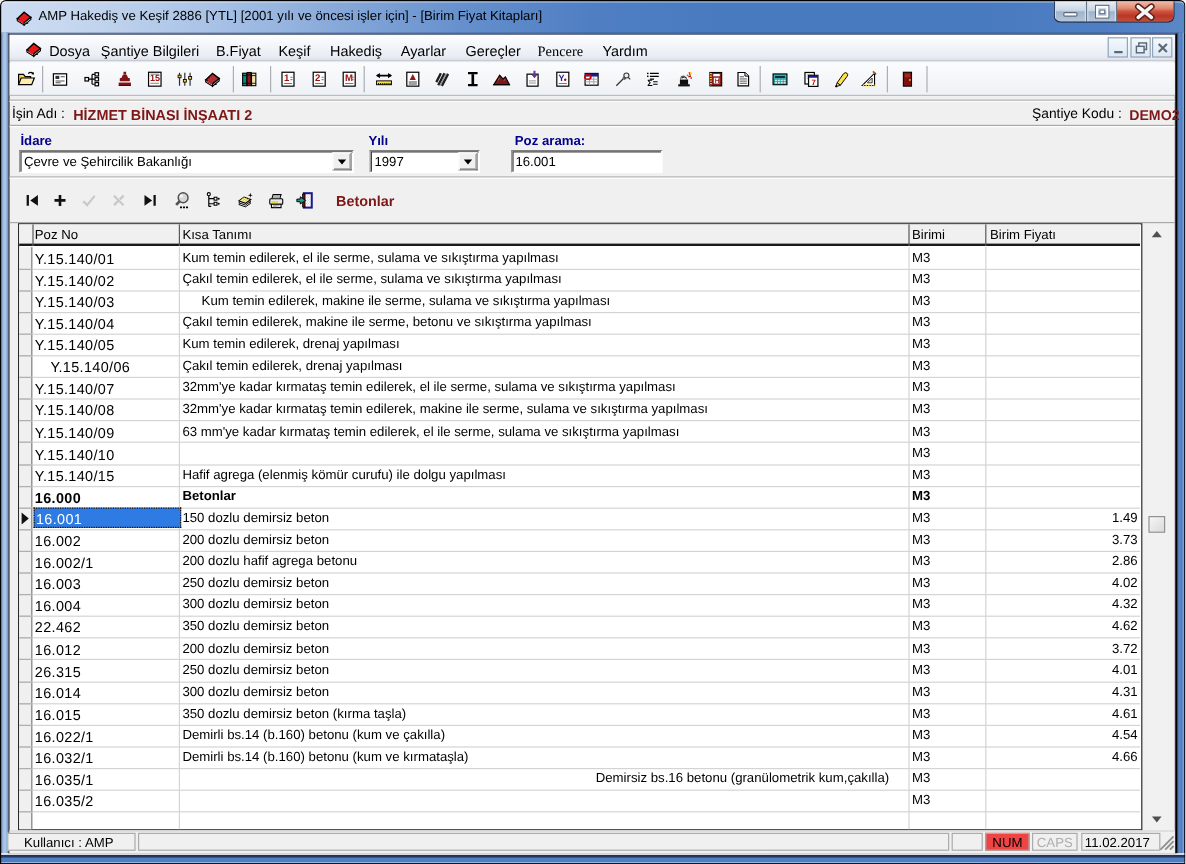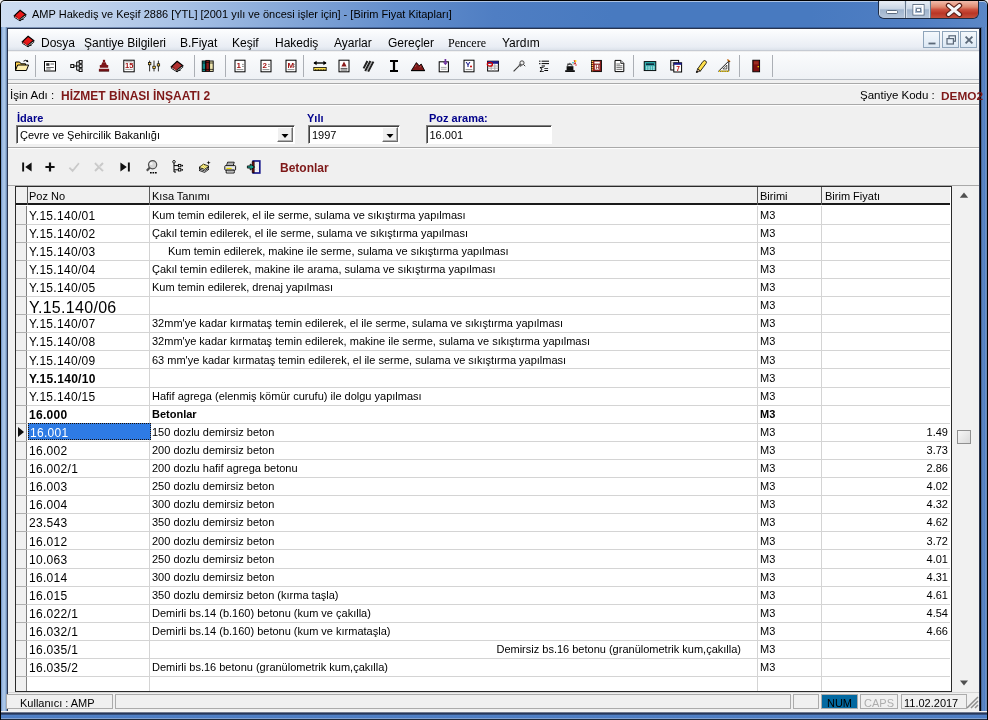--- a/index.html
+++ b/index.html
@@ -365,49 +365,50 @@
 <div class="cell" style="left:152px;top:226.8px;width:600px;">Çakıl temin edilerek, el ile serme, sulama ve sıkıştırma yapılması</div>
 <div class="cell" style="left:760px;top:226.8px;width:55px;">M3</div>
 <div class="abs" style="left:16px;top:259.8px;width:934px;height:1px;background:#D4D4D4;"></div>
 <div class="abs" style="left:16px;top:259.8px;width:10.5px;height:1px;background:#B0B0B0;"></div>
 <div class="cell" style="left:29px;top:244.9px;width:128px;font-size:12px;letter-spacing:0.3px;">Y.15.140/03</div>
 <div class="cell" style="left:152px;top:244.9px;width:600px;margin-left:16px;">Kum temin edilerek, makine ile serme, sulama ve sıkıştırma yapılması</div>
 <div class="cell" style="left:760px;top:244.9px;width:55px;">M3</div>
 <div class="abs" style="left:16px;top:277.9px;width:934px;height:1px;background:#D4D4D4;"></div>
 <div class="abs" style="left:16px;top:277.9px;width:10.5px;height:1px;background:#B0B0B0;"></div>
 <div class="cell" style="left:29px;top:263.0px;width:128px;font-size:12px;letter-spacing:0.3px;">Y.15.140/04</div>
-<div class="cell" style="left:152px;top:263.0px;width:600px;">Çakıl temin edilerek, makine ile arama, sulama ve sıkıştırma yapılması</div>
+<div class="cell" style="left:152px;top:263.0px;width:600px;">Çakıl temin edilerek, makine ile serme, betonu ve sıkıştırma yapılması</div>
 <div class="cell" style="left:760px;top:263.0px;width:55px;">M3</div>
 <div class="abs" style="left:16px;top:296.0px;width:934px;height:1px;background:#D4D4D4;"></div>
 <div class="abs" style="left:16px;top:296.0px;width:10.5px;height:1px;background:#B0B0B0;"></div>
 <div class="cell" style="left:29px;top:281.1px;width:128px;font-size:12px;letter-spacing:0.3px;">Y.15.140/05</div>
 <div class="cell" style="left:152px;top:281.1px;width:600px;">Kum temin edilerek, drenaj yapılması</div>
 <div class="cell" style="left:760px;top:281.1px;width:55px;">M3</div>
 <div class="abs" style="left:16px;top:314.1px;width:934px;height:1px;background:#D4D4D4;"></div>
 <div class="abs" style="left:16px;top:314.1px;width:10.5px;height:1px;background:#B0B0B0;"></div>
-<div class="cell" style="left:29px;top:299.2px;width:128px;font-size:16px;letter-spacing:0.3px;">Y.15.140/06</div>
+<div class="cell" style="left:42px;top:299.2px;width:128px;font-size:12px;letter-spacing:0.3px;">Y.15.140/06</div>
+<div class="cell" style="left:152px;top:299.2px;width:600px;">Çakıl temin edilerek, drenaj yapılması</div>
 <div class="cell" style="left:760px;top:299.2px;width:55px;">M3</div>
 <div class="abs" style="left:16px;top:332.2px;width:934px;height:1px;background:#D4D4D4;"></div>
 <div class="abs" style="left:16px;top:332.2px;width:10.5px;height:1px;background:#B0B0B0;"></div>
 <div class="cell" style="left:29px;top:317.3px;width:128px;font-size:12px;letter-spacing:0.3px;">Y.15.140/07</div>
 <div class="cell" style="left:152px;top:317.3px;width:600px;">32mm'ye kadar kırmataş temin edilerek, el ile serme, sulama ve sıkıştırma yapılması</div>
 <div class="cell" style="left:760px;top:317.3px;width:55px;">M3</div>
 <div class="abs" style="left:16px;top:350.3px;width:934px;height:1px;background:#D4D4D4;"></div>
 <div class="abs" style="left:16px;top:350.3px;width:10.5px;height:1px;background:#B0B0B0;"></div>
 <div class="cell" style="left:29px;top:335.4px;width:128px;font-size:12px;letter-spacing:0.3px;">Y.15.140/08</div>
 <div class="cell" style="left:152px;top:335.4px;width:600px;">32mm'ye kadar kırmataş temin edilerek, makine ile serme, sulama ve sıkıştırma yapılması</div>
 <div class="cell" style="left:760px;top:335.4px;width:55px;">M3</div>
 <div class="abs" style="left:16px;top:368.4px;width:934px;height:1px;background:#D4D4D4;"></div>
 <div class="abs" style="left:16px;top:368.4px;width:10.5px;height:1px;background:#B0B0B0;"></div>
 <div class="cell" style="left:29px;top:353.5px;width:128px;font-size:12px;letter-spacing:0.3px;">Y.15.140/09</div>
 <div class="cell" style="left:152px;top:353.5px;width:600px;">63 mm'ye kadar kırmataş temin edilerek, el ile serme, sulama ve sıkıştırma yapılması</div>
 <div class="cell" style="left:760px;top:353.5px;width:55px;">M3</div>
 <div class="abs" style="left:16px;top:386.5px;width:934px;height:1px;background:#D4D4D4;"></div>
 <div class="abs" style="left:16px;top:386.5px;width:10.5px;height:1px;background:#B0B0B0;"></div>
-<div class="cell" style="left:29px;top:371.6px;width:128px;font-size:12px;letter-spacing:0.3px;font-weight:bold;">Y.15.140/10</div>
+<div class="cell" style="left:29px;top:371.6px;width:128px;font-size:12px;letter-spacing:0.3px;">Y.15.140/10</div>
 <div class="cell" style="left:760px;top:371.6px;width:55px;">M3</div>
 <div class="abs" style="left:16px;top:404.6px;width:934px;height:1px;background:#D4D4D4;"></div>
 <div class="abs" style="left:16px;top:404.6px;width:10.5px;height:1px;background:#B0B0B0;"></div>
 <div class="cell" style="left:29px;top:389.7px;width:128px;font-size:12px;letter-spacing:0.3px;">Y.15.140/15</div>
 <div class="cell" style="left:152px;top:389.7px;width:600px;">Hafif agrega (elenmiş kömür curufu) ile dolgu yapılması</div>
 <div class="cell" style="left:760px;top:389.7px;width:55px;">M3</div>
 <div class="abs" style="left:16px;top:422.7px;width:934px;height:1px;background:#D4D4D4;"></div>
 <div class="abs" style="left:16px;top:422.7px;width:10.5px;height:1px;background:#B0B0B0;"></div>
 <div class="cell" style="left:29px;top:407.8px;width:128px;font-size:12px;letter-spacing:0.3px;font-weight:bold;">16.000</div>
 <div class="cell" style="left:152px;top:407.8px;width:600px;font-weight:bold;">Betonlar</div>
@@ -439,33 +440,33 @@
 <div class="cell" style="left:760px;top:480.2px;width:55px;">M3</div>
 <div class="cell" style="left:826px;top:480.2px;width:122px;text-align:right;">4.02</div>
 <div class="abs" style="left:16px;top:513.2px;width:934px;height:1px;background:#D4D4D4;"></div>
 <div class="abs" style="left:16px;top:513.2px;width:10.5px;height:1px;background:#B0B0B0;"></div>
 <div class="cell" style="left:29px;top:498.3px;width:128px;font-size:12px;letter-spacing:0.3px;">16.004</div>
 <div class="cell" style="left:152px;top:498.3px;width:600px;">300 dozlu demirsiz beton</div>
 <div class="cell" style="left:760px;top:498.3px;width:55px;">M3</div>
 <div class="cell" style="left:826px;top:498.3px;width:122px;text-align:right;">4.32</div>
 <div class="abs" style="left:16px;top:531.3px;width:934px;height:1px;background:#D4D4D4;"></div>
 <div class="abs" style="left:16px;top:531.3px;width:10.5px;height:1px;background:#B0B0B0;"></div>
-<div class="cell" style="left:29px;top:516.4px;width:128px;font-size:12px;letter-spacing:0.3px;">23.543</div>
+<div class="cell" style="left:29px;top:516.4px;width:128px;font-size:12px;letter-spacing:0.3px;">22.462</div>
 <div class="cell" style="left:152px;top:516.4px;width:600px;">350 dozlu demirsiz beton</div>
 <div class="cell" style="left:760px;top:516.4px;width:55px;">M3</div>
 <div class="cell" style="left:826px;top:516.4px;width:122px;text-align:right;">4.62</div>
 <div class="abs" style="left:16px;top:549.4px;width:934px;height:1px;background:#D4D4D4;"></div>
 <div class="abs" style="left:16px;top:549.4px;width:10.5px;height:1px;background:#B0B0B0;"></div>
 <div class="cell" style="left:29px;top:534.5px;width:128px;font-size:12px;letter-spacing:0.3px;">16.012</div>
 <div class="cell" style="left:152px;top:534.5px;width:600px;">200 dozlu demirsiz beton</div>
 <div class="cell" style="left:760px;top:534.5px;width:55px;">M3</div>
 <div class="cell" style="left:826px;top:534.5px;width:122px;text-align:right;">3.72</div>
 <div class="abs" style="left:16px;top:567.5px;width:934px;height:1px;background:#D4D4D4;"></div>
 <div class="abs" style="left:16px;top:567.5px;width:10.5px;height:1px;background:#B0B0B0;"></div>
-<div class="cell" style="left:29px;top:552.6px;width:128px;font-size:12px;letter-spacing:0.3px;">10.063</div>
+<div class="cell" style="left:29px;top:552.6px;width:128px;font-size:12px;letter-spacing:0.3px;">26.315</div>
 <div class="cell" style="left:152px;top:552.6px;width:600px;">250 dozlu demirsiz beton</div>
 <div class="cell" style="left:760px;top:552.6px;width:55px;">M3</div>
 <div class="cell" style="left:826px;top:552.6px;width:122px;text-align:right;">4.01</div>
 <div class="abs" style="left:16px;top:585.6px;width:934px;height:1px;background:#D4D4D4;"></div>
 <div class="abs" style="left:16px;top:585.6px;width:10.5px;height:1px;background:#B0B0B0;"></div>
 <div class="cell" style="left:29px;top:570.7px;width:128px;font-size:12px;letter-spacing:0.3px;">16.014</div>
 <div class="cell" style="left:152px;top:570.7px;width:600px;">300 dozlu demirsiz beton</div>
 <div class="cell" style="left:760px;top:570.7px;width:55px;">M3</div>
 <div class="cell" style="left:826px;top:570.7px;width:122px;text-align:right;">4.31</div>
 <div class="abs" style="left:16px;top:603.7px;width:934px;height:1px;background:#D4D4D4;"></div>
@@ -487,37 +488,36 @@
 <div class="cell" style="left:760px;top:625.0px;width:55px;">M3</div>
 <div class="cell" style="left:826px;top:625.0px;width:122px;text-align:right;">4.66</div>
 <div class="abs" style="left:16px;top:658.0px;width:934px;height:1px;background:#D4D4D4;"></div>
 <div class="abs" style="left:16px;top:658.0px;width:10.5px;height:1px;background:#B0B0B0;"></div>
 <div class="cell" style="left:29px;top:643.1px;width:128px;font-size:12px;letter-spacing:0.3px;">16.035/1</div>
 <div class="cell" style="left:141px;top:643.1px;width:600px;text-align:right;">Demirsiz bs.16 betonu (granülometrik kum,çakılla)</div>
 <div class="cell" style="left:760px;top:643.1px;width:55px;">M3</div>
 <div class="abs" style="left:16px;top:676.1px;width:934px;height:1px;background:#D4D4D4;"></div>
 <div class="abs" style="left:16px;top:676.1px;width:10.5px;height:1px;background:#B0B0B0;"></div>
 <div class="cell" style="left:29px;top:661.2px;width:128px;font-size:12px;letter-spacing:0.3px;">16.035/2</div>
-<div class="cell" style="left:152px;top:661.2px;width:600px;">Demirli bs.16 betonu (granülometrik kum,çakılla)</div>
 <div class="cell" style="left:760px;top:661.2px;width:55px;">M3</div>
 <div class="abs" style="left:955px;top:187px;width:18px;height:504px;background:#F1F1F1;"></div>
 <div class="abs" style="left:955px;top:187px;width:18px;height:17px;background:#F1F1F1;"><svg style="" width="18" height="17" viewBox="0 0 18 17">
         <path d="M9 5.5 l4.2 5.2 h-8.4 z" fill="#505050"></path>
       </svg></div>
 <div class="abs" style="left:955px;top:674px;width:18px;height:17px;background:#F1F1F1;"><svg style="" width="18" height="17" viewBox="0 0 18 17">
         <path d="M5 6.5 h8 l-4 5 z" fill="#505050"></path>
       </svg></div>
 <div class="abs" style="left:957px;top:430px;width:14px;height:14px;background:linear-gradient(135deg,#F6F6F6,#DADADA);border:1px solid #909090;"></div>
 <div class="abs" style="left:8px;top:692px;width:971px;height:19px;background:#F0F0F0;border-top:1px solid #D5D5D5;"></div>
 <div class="abs" style="left:6px;top:694px;width:107px;height:15px;border:1px solid #ABABAB;background:#F0F0F0;">
       <div style="position:absolute;top:2px;left:13px;font-size:11px;color:#000;white-space:nowrap;">Kullanıcı : AMP</div>
     </div>
 <div class="abs" style="left:115px;top:694px;width:676px;height:15px;border:1px solid #ABABAB;background:#F0F0F0;"></div>
 <div class="abs" style="left:793px;top:694px;width:26px;height:15px;border:1px solid #ABABAB;background:#F0F0F0;"></div>
-<div class="abs" style="left:821px;top:694px;width:37px;height:15px;border:1px solid #ABABAB;background:#0369a1;">
+<div class="abs" style="left:821px;top:694px;width:37px;height:15px;border:1px solid #ABABAB;background:#ef4444;">
       <div style="position:absolute;top:2px;left:0;right:0;text-align:center;font-size:11px;color:#000;white-space:nowrap;">NUM</div>
     </div>
 <div class="abs" style="left:860px;top:694px;width:38px;height:15px;border:1px solid #ABABAB;background:#F0F0F0;">
       <div style="position:absolute;top:2px;left:0;right:0;text-align:center;font-size:11px;color:#ADADAD;white-space:nowrap;">CAPS</div>
     </div>
 <div class="abs" style="left:901px;top:694px;width:66px;height:15px;border:1px solid #ABABAB;background:#F0F0F0;">
       <div style="position:absolute;top:2px;left:2px;font-size:11px;color:#000;white-space:nowrap;">11.02.2017</div>
     </div>
 <div class="abs" style="left:966px;top:696px;width:13px;height:14px;"><svg style="" width="13" height="14" viewBox="0 0 13 14">
         <path d="M12 1 L1 12 M12 5 L5 12 M12 9 L9 12" stroke="#8E8E8E" stroke-width="1.5"></path>

